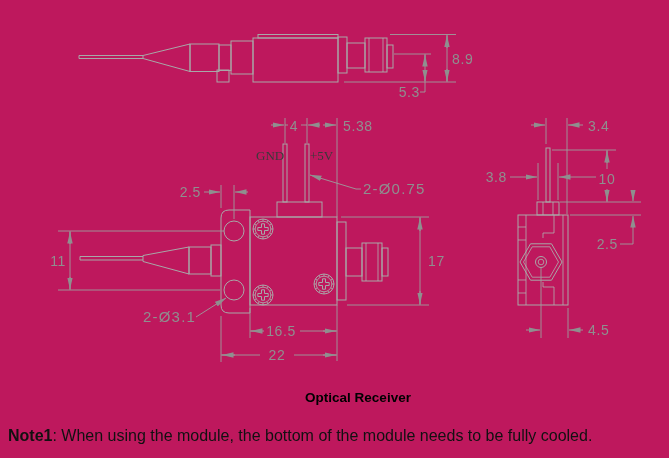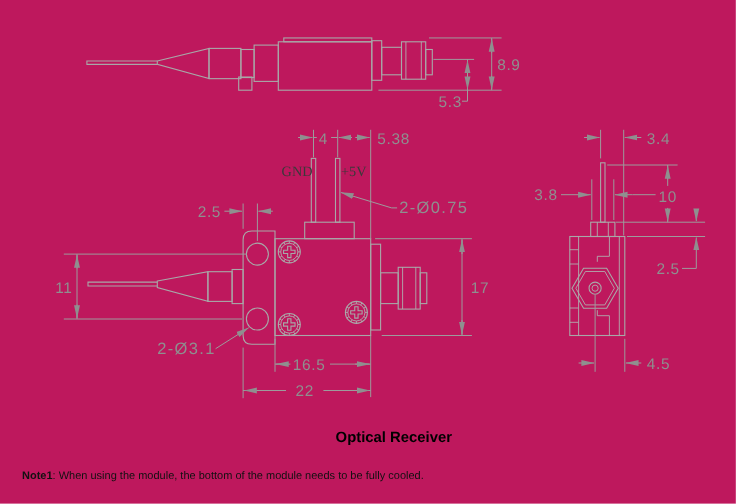--- a/index.html
+++ b/index.html
@@ -7,21 +7,21 @@
          font-family:"Liberation Sans",sans-serif;}
   #drawing{position:absolute;left:0;top:0;}
   .geo{stroke:#a8a8a8;stroke-width:1;fill:none;}
   .geo-thin{stroke:#b0b0b0;stroke-width:0.8;fill:none;}
   .dim{stroke:#9d9d9d;stroke-width:0.9;fill:none;}
   .dimtxt{fill:#8f8f8f;font-size:14px;letter-spacing:0.6px;font-family:"Liberation Sans",sans-serif;}
   .callout{fill:#8f8f8f;font-size:15px;letter-spacing:1.2px;font-family:"Liberation Sans",sans-serif;}
   .pinlabel{fill:#3a3a3a;font-size:13px;font-family:"Liberation Serif",serif;}
   #caption{position:absolute;left:0;top:390px;width:716px;text-align:center;
            font-weight:bold;font-size:13.5px;color:#000;}
-  #note{position:absolute;left:20px;top:427px;font-size:10px;color:#111;}
+  #note{position:absolute;left:8px;top:427px;font-size:16px;color:#111;}
   #note b{font-weight:bold;}
 </style>
 </head>
 <body>
 
 <div id="stage">
 
 <svg id="drawing" width="669" height="458" viewBox="0 0 669 458">
   <defs>
     <marker id="arr" markerUnits="userSpaceOnUse" markerWidth="12" markerHeight="7" refX="11.5" refY="3.5" orient="auto">

